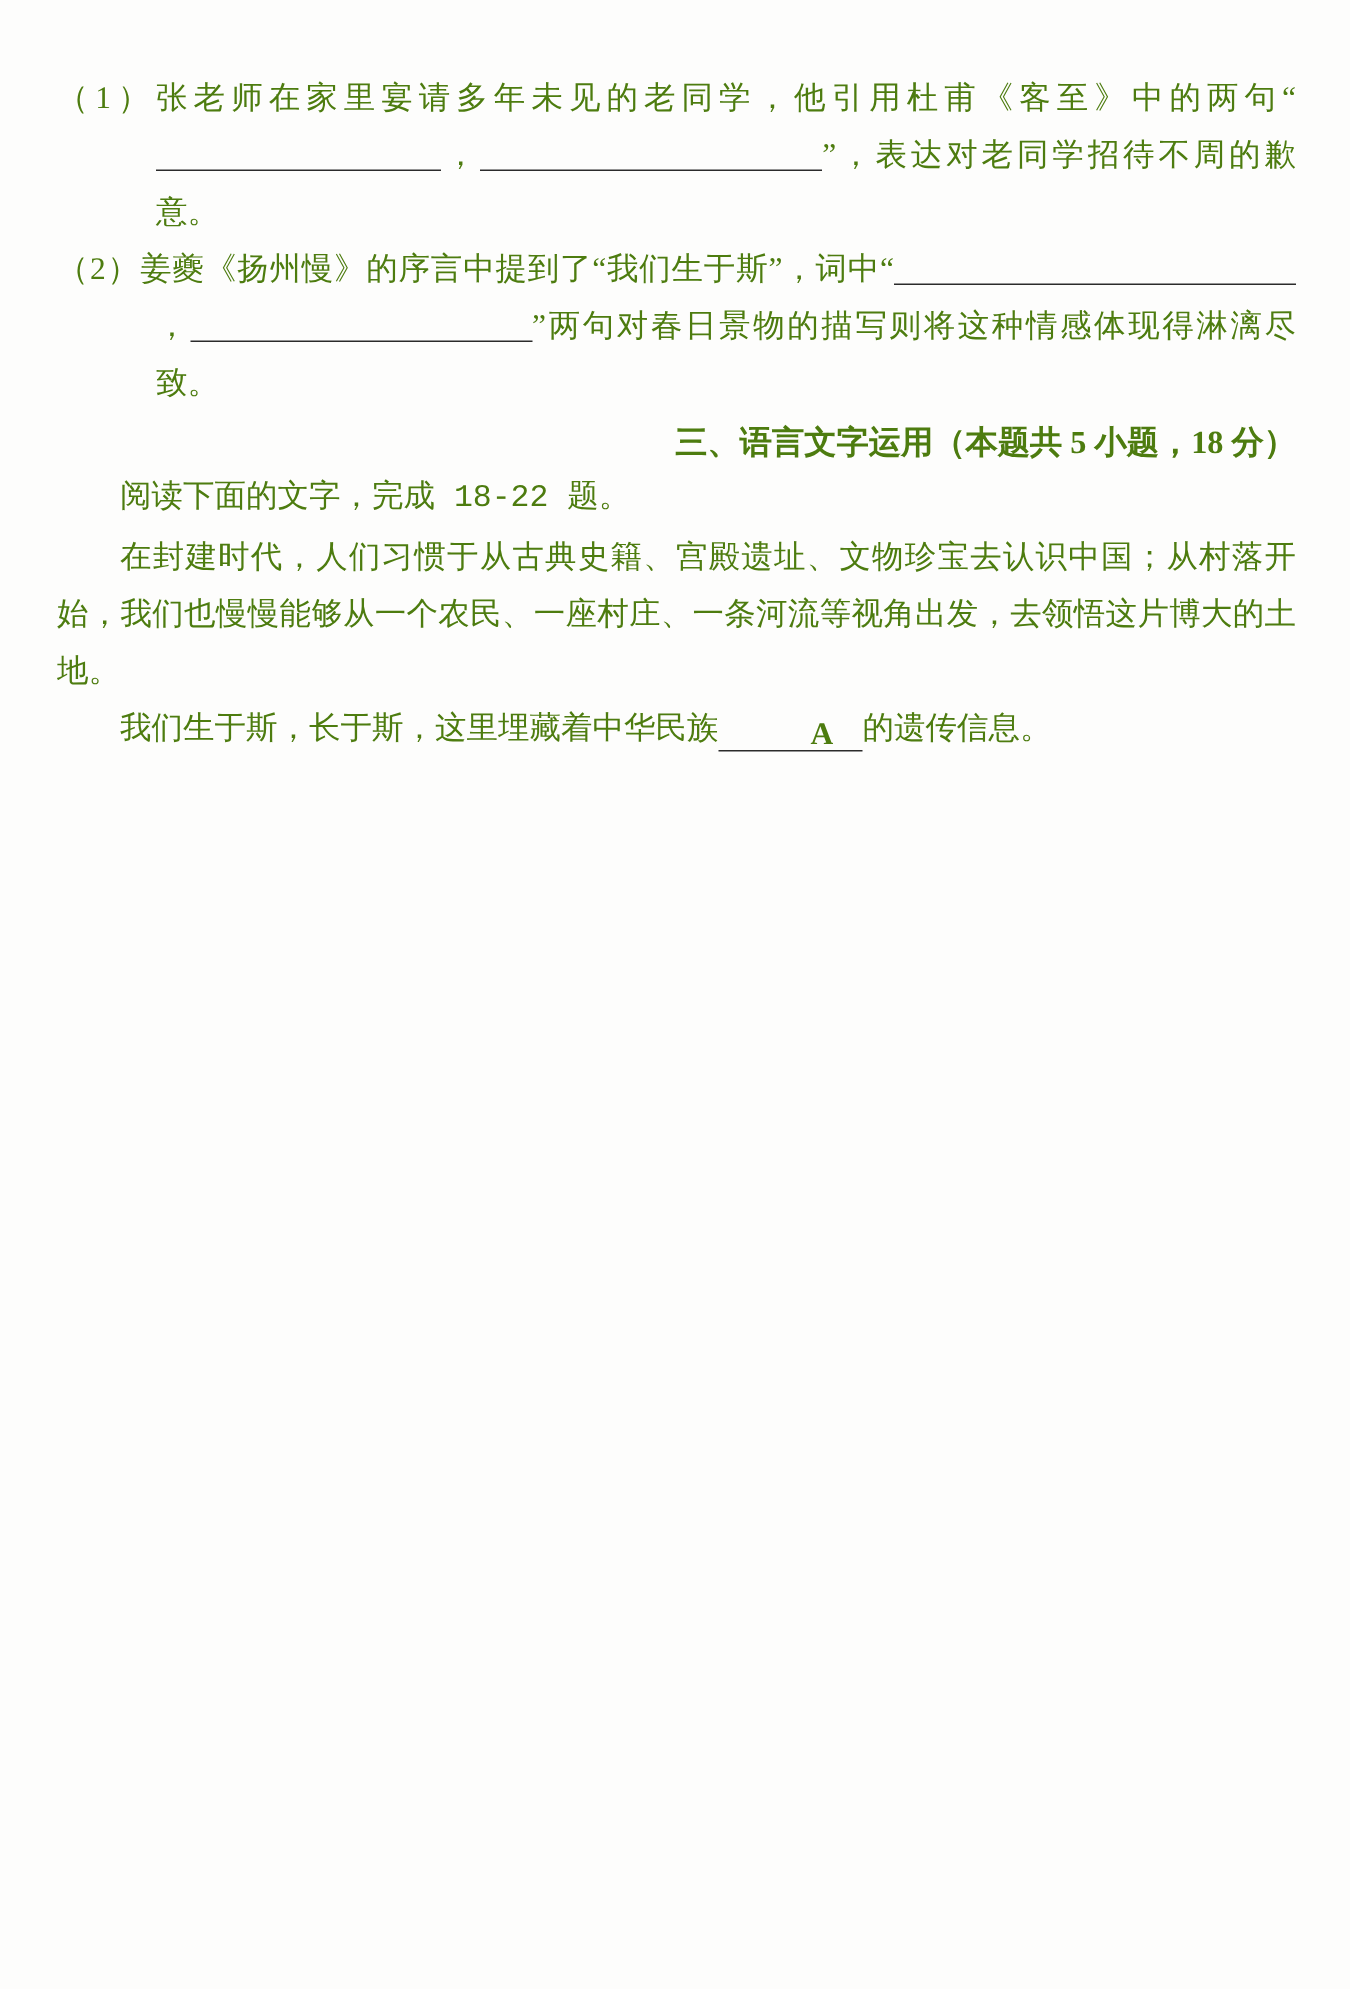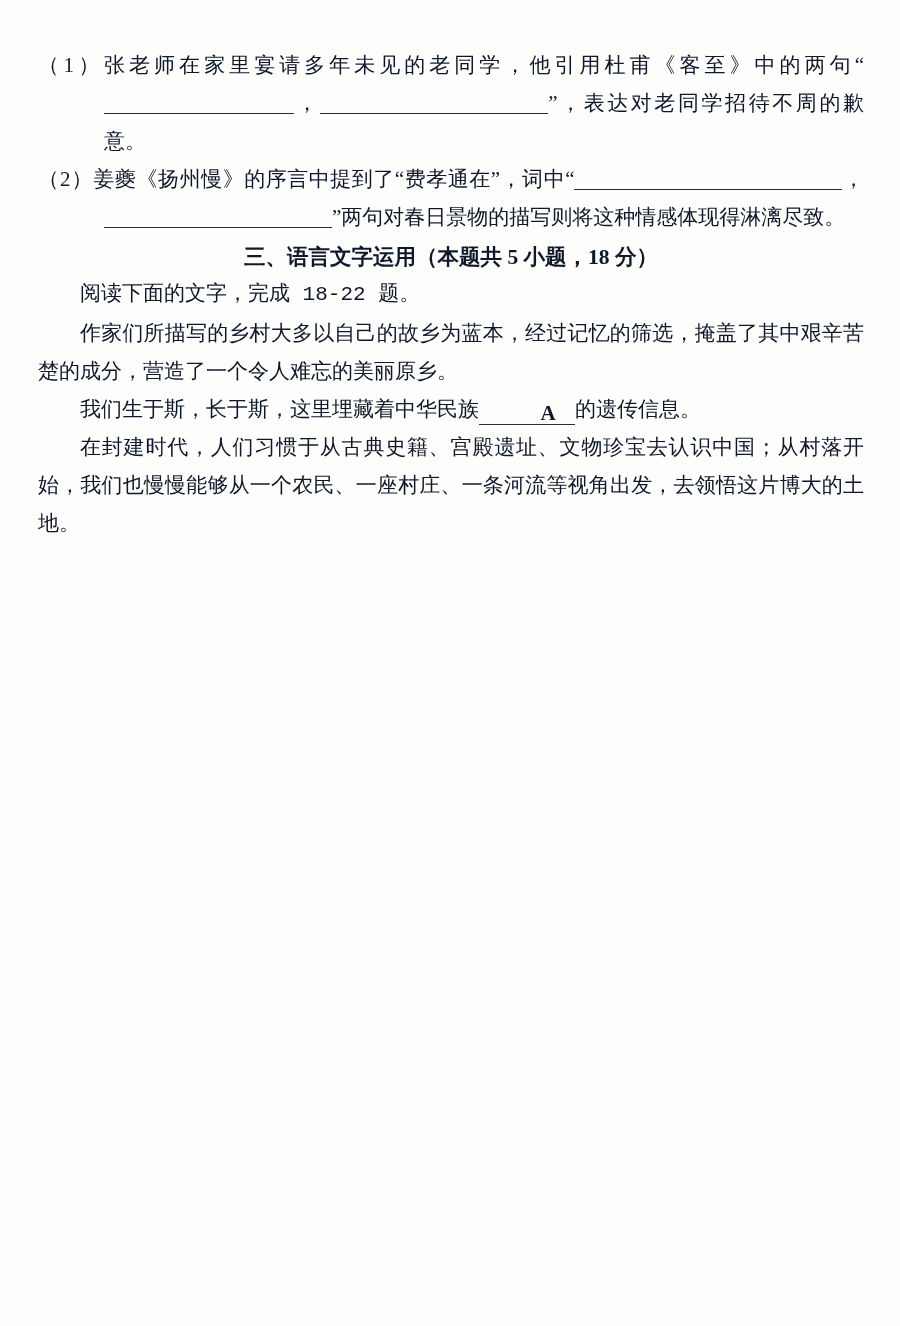--- a/index.html
+++ b/index.html
@@ -2,37 +2,37 @@
 <html lang="zh"><head>
 <meta charset="utf-8">
 <style>
   * { margin: 0; padding: 0; box-sizing: border-box; }
   html, body { background: #ffffff; }
   .page {
     width: 900px;
     min-height: 1326px;
     margin: 0 auto;
     background: #fdfdfc;
-    color: #0f172a;
+    color: #4d7c0f;
     font-family: "Liberation Serif", "DejaVu Serif", serif;
     font-size: 21px;
     line-height: 38px;
     padding: 46px 36px 18px 38px;
     overflow: hidden;
   }
   .item {
     text-align: justify;
     padding-left: 66px;
     text-indent: -66px;
   }
   .item-label { letter-spacing: 0.5px; }
   .section-heading {
     font-size: 21.5px;
     font-weight: 700;
-    text-align: center;
+    text-align: right;
     margin-top: 2px;
   }
   .intro {
     text-indent: 2em;
     text-align: justify;
     font-family: Liberation Mono, monospace;
   }
   .para {
     text-indent: 2em;
     text-align: justify;
@@ -52,22 +52,21 @@
     text-decoration-thickness: 1.5px;
     text-underline-offset: 5px;
   }
 </style>
 </head>
 <body>
 
 <div class="page">
   <div id="items">
       <div class="item"><span class="item-label">（1）</span><span>张老师在家里宴请多年未见的老同学，他引用杜甫《客至》中的两句“</span><span class="blank" style="width: 190px;"></span><span>，</span><span class="blank" style="width: 228px;"></span><span>”，表达对老同学招待不周的歉意。</span></div>
-      <div class="item"><span class="item-label">（2）</span><span>姜夔《扬州慢》的序言中提到了“费孝通在”，词中“</span><span class="blank" style="width: 268px;"></span><span>，</span><span class="blank" style="width: 228px;"></span><span>”两句对春日景物的描写则将这种情感体现得淋漓尽致。</span></div>
+      <div class="item"><span class="item-label">（2）</span><span>姜夔《扬州慢》的序言中提到了“我们生于斯”，词中“</span><span class="blank" style="width: 268px;"></span><span>，</span><span class="blank" style="width: 228px;"></span><span>”两句对春日景物的描写则将这种情感体现得淋漓尽致。</span></div>
     </div>
   <div class="section-heading">三、语言文字运用（本题共 5 小题，18 分）</div>
   <p class="intro">阅读下面的文字，完成 18-22 题。</p>
   <div id="paragraphs">
-      <p class="para"><span>作家们所描写的乡村大多以自己的故乡为蓝本，经过记忆的筛选，掩盖了其中艰辛苦楚的成分，营造了一个令人难忘的美丽原乡。</span></p>
+      <p class="para"><span>在封建时代，人们习惯于从古典史籍、宫殿遗址、文物珍宝去认识中国；从村落开始，我们也慢慢能够从一个农民、一座村庄、一条河流等视角出发，去领悟这片博大的土地。</span></p>
       <p class="para"><span>我们生于斯，长于斯，这里埋藏着中华民族</span><span class="blank" style="width: 96px;">A</span><span>的遗传信息。</span></p>
-      <p class="para"><span>在封建时代，人们习惯于从古典史籍、宫殿遗址、文物珍宝去认识中国；从村落开始，我们也慢慢能够从一个农民、一座村庄、一条河流等视角出发，去领悟这片博大的土地。</span></p>
     </div>
 </div>
 
 </body></html>

